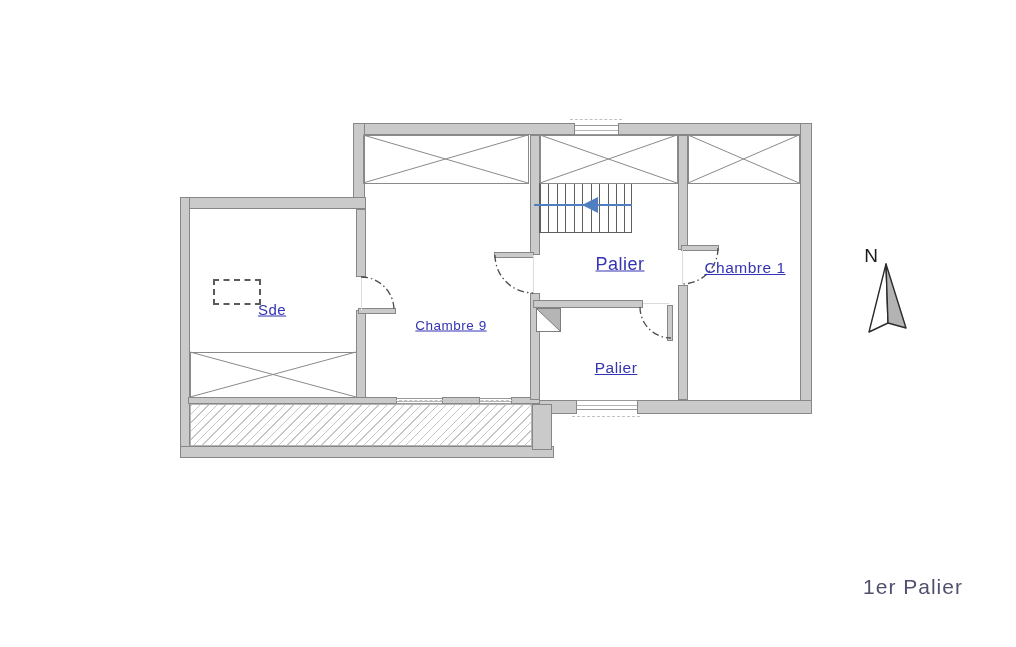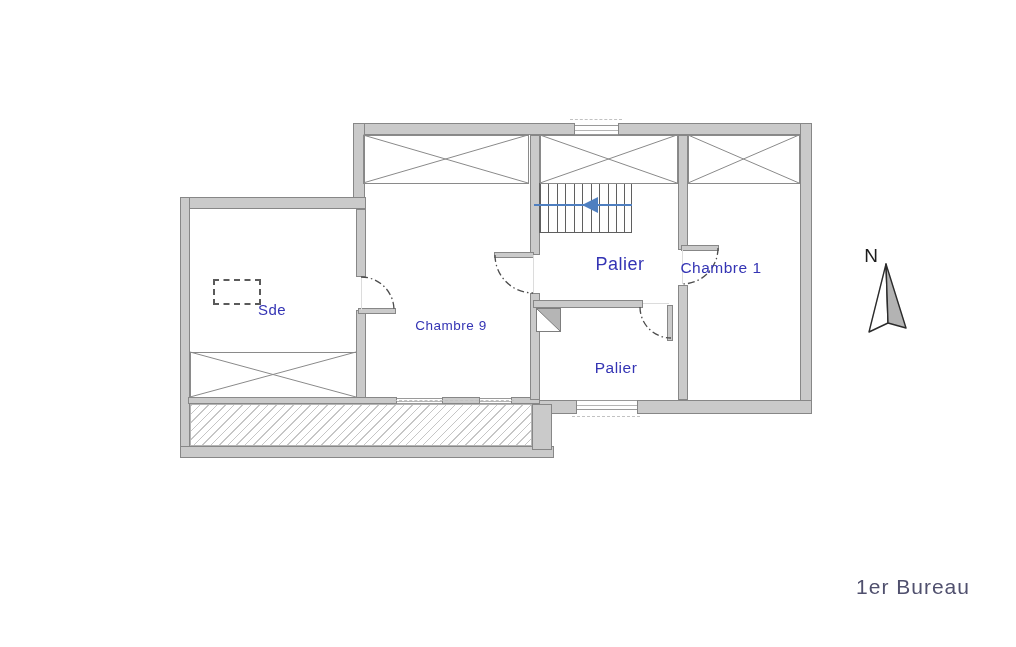--- a/index.html
+++ b/index.html
@@ -41,21 +41,21 @@
   }
   
   .hatch{
     position:absolute;background:
       repeating-linear-gradient(135deg,#c6c6c6 0 1px,rgba(0,0,0,0) 1px 6px);
     border:1px solid #b5b5b5;box-sizing:border-box;
   }
   .dashedbox{position:absolute;border:2px dashed #5a5a5a;box-sizing:border-box;}
   .roomlabel{
     position:absolute;transform:translate(-50%,-50%);
-    color:var(--label_blue,#3434b4);white-space:nowrap;letter-spacing:0.5px;
+    color:var(--label_blue,#3434b4);white-space:nowrap;letter-spacing:0.5px;text-decoration:underline;
   }
   .floorlabel{
     position:absolute;transform:translate(-50%,-50%);
     color:var(--floor_gray,#50506e);font-size:21px;letter-spacing:1px;white-space:nowrap;
   }
   .northlabel{
     position:absolute;transform:translate(-50%,-50%);
     color:#1c1c1c;font-size:19px;
   }
   svg.overlay{position:absolute;left:0;top:0;pointer-events:none;}
@@ -141,18 +141,18 @@
 
     <g stroke="#2b2b2b" stroke-width="1.4" stroke-linejoin="round">
       <polygon points="886,264 869,332 888,323" fill="#ffffff"></polygon>
       <polygon points="886,264 888,323 906,328" fill="#b3b3b3"></polygon>
     </g>
   </svg>
 
   <div class="roomlabel" style="left:272px;top:309px;font-size:15px">Sde</div>
   <div class="roomlabel" style="left:451px;top:325px;font-size:13.5px">Chambre 9</div>
   <div class="roomlabel" style="left:620px;top:264px;font-size:18px">Palier</div>
-  <div class="roomlabel" style="left:721px;top:268px;font-size:15.5px">Chambre 1</div>
+  <div class="roomlabel" style="left:745px;top:268px;font-size:15.5px">Chambre 1</div>
   <div class="roomlabel" style="left:616px;top:368px;font-size:15.5px">Palier</div>
   <div class="northlabel" style="left:871px;top:256px">N</div>
-  <div class="floorlabel" style="left:913px;top:587px">1er Bureau</div>
+  <div class="floorlabel" style="left:913px;top:587px">1er Palier</div>
 
 </div>
 
 </body></html>

